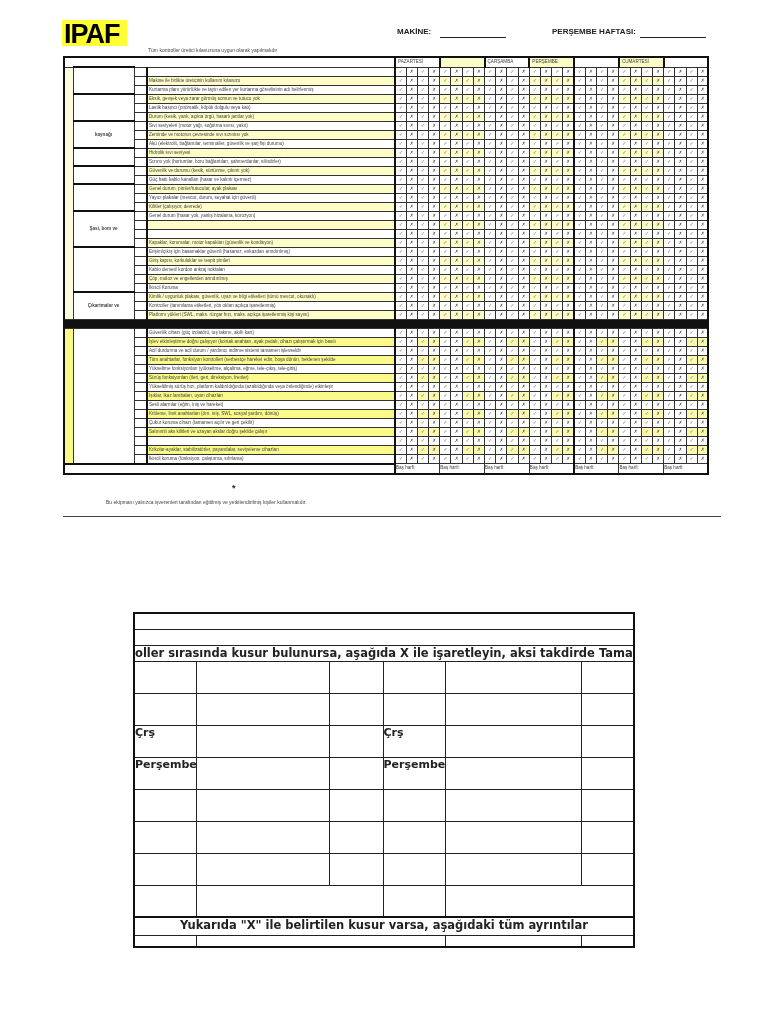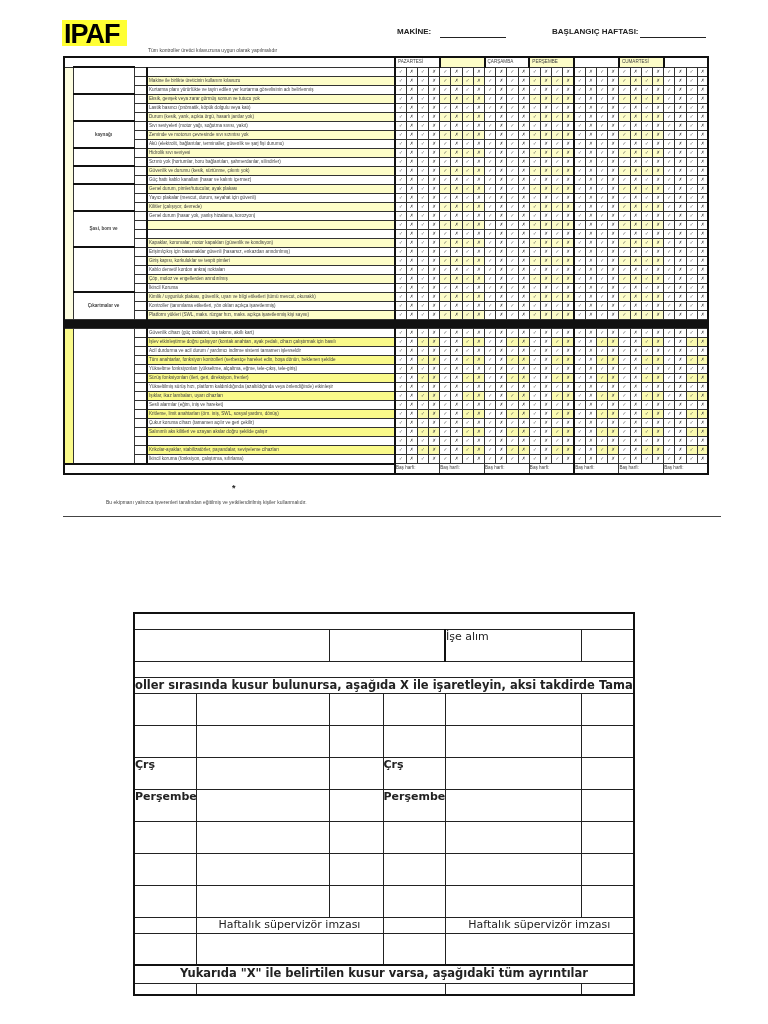--- a/index.html
+++ b/index.html
@@ -36,21 +36,21 @@
 </head>
 <body>
 
 <div class="abs logo">
   <div class="logo-bg"></div>
   <div class="logo-text">IPAF</div>
 </div>
 
 <div class="abs hdr-lbl" style="left:397px;top:27px;">MAKİNE:</div>
 <div class="abs blank-line" style="left:440px;top:37px;width:66px;"></div>
-<div class="abs hdr-lbl" style="left:552px;top:27px;">BAŞLANGIÇ HAFTASI:</div>
+<div class="abs hdr-lbl" style="left:552px;top:27px;">PERŞEMBE HAFTASI:</div>
 <div class="abs blank-line" style="left:640px;top:37px;width:66px;"></div>
 <div class="abs note" style="left:148px;top:47px;">Tüm kontroller üretici kılavuzuna uygun olarak yapılmalıdır</div>
 
 <div class="abs form">
   <table class="grid" id="topgrid" style="width:645px;border:2px solid #111;">
     <colgroup>
       <col style="width:9px">
         <col style="width:61px">
         <col style="width:13px">
         <col style="width:248px">
@@ -1483,26 +1483,20 @@
         <col style="width:133px">
         <col style="width:54px">
         <col style="width:62px">
         <col style="width:136px">
         <col style="width:53px">
     </colgroup>
     <tbody>
         <tr style="height:16px">
           <td colspan="6"></td>
         </tr>
-    <tr style="height:32px">
-      <td colspan="2"></td>
-      <td colspan="2"></td>
-      <td style="border-left:2.5px solid #111;"><span class="b" style="font-weight:normal">İşe alım</span></td>
-      <td></td>
-    </tr>
     <tr style="height:16px">
           <td colspan="6"></td>
         </tr>
     <tr style="height:16px">
           <td colspan="6" class="b" style="font-size:11.5px;">oller sırasında kusur bulunursa, aşağıda X ile işaretleyin, aksi takdirde Tamam ola</td>
         </tr>
     <tr style="height:32px">
           <td></td>
           <td></td>
           <td></td>
@@ -1551,26 +1545,20 @@
           <td></td>
         </tr>
     <tr style="height:32px">
           <td></td>
           <td></td>
           <td></td>
           <td></td>
           <td></td>
           <td></td>
         </tr>
-    <tr style="height:16px">
-      <td></td>
-      <td colspan="2" class="c" style="font-size:11px;">Haftalık süpervizör imzası</td>
-      <td></td>
-      <td colspan="2" class="c" style="font-size:11px;">Haftalık süpervizör imzası</td>
-    </tr>
     <tr style="height:32px">
       <td></td>
       <td colspan="2"></td>
       <td></td>
       <td colspan="2"></td>
     </tr>
     <tr style="height:18px">
           <td colspan="6" class="c b" style="font-size:11.5px;border-top:2.5px solid #111;">Yukarıda "X" ile belirtilen kusur varsa, aşağıdaki tüm ayrıntılar</td>
         </tr>
     <tr style="height:12px">

